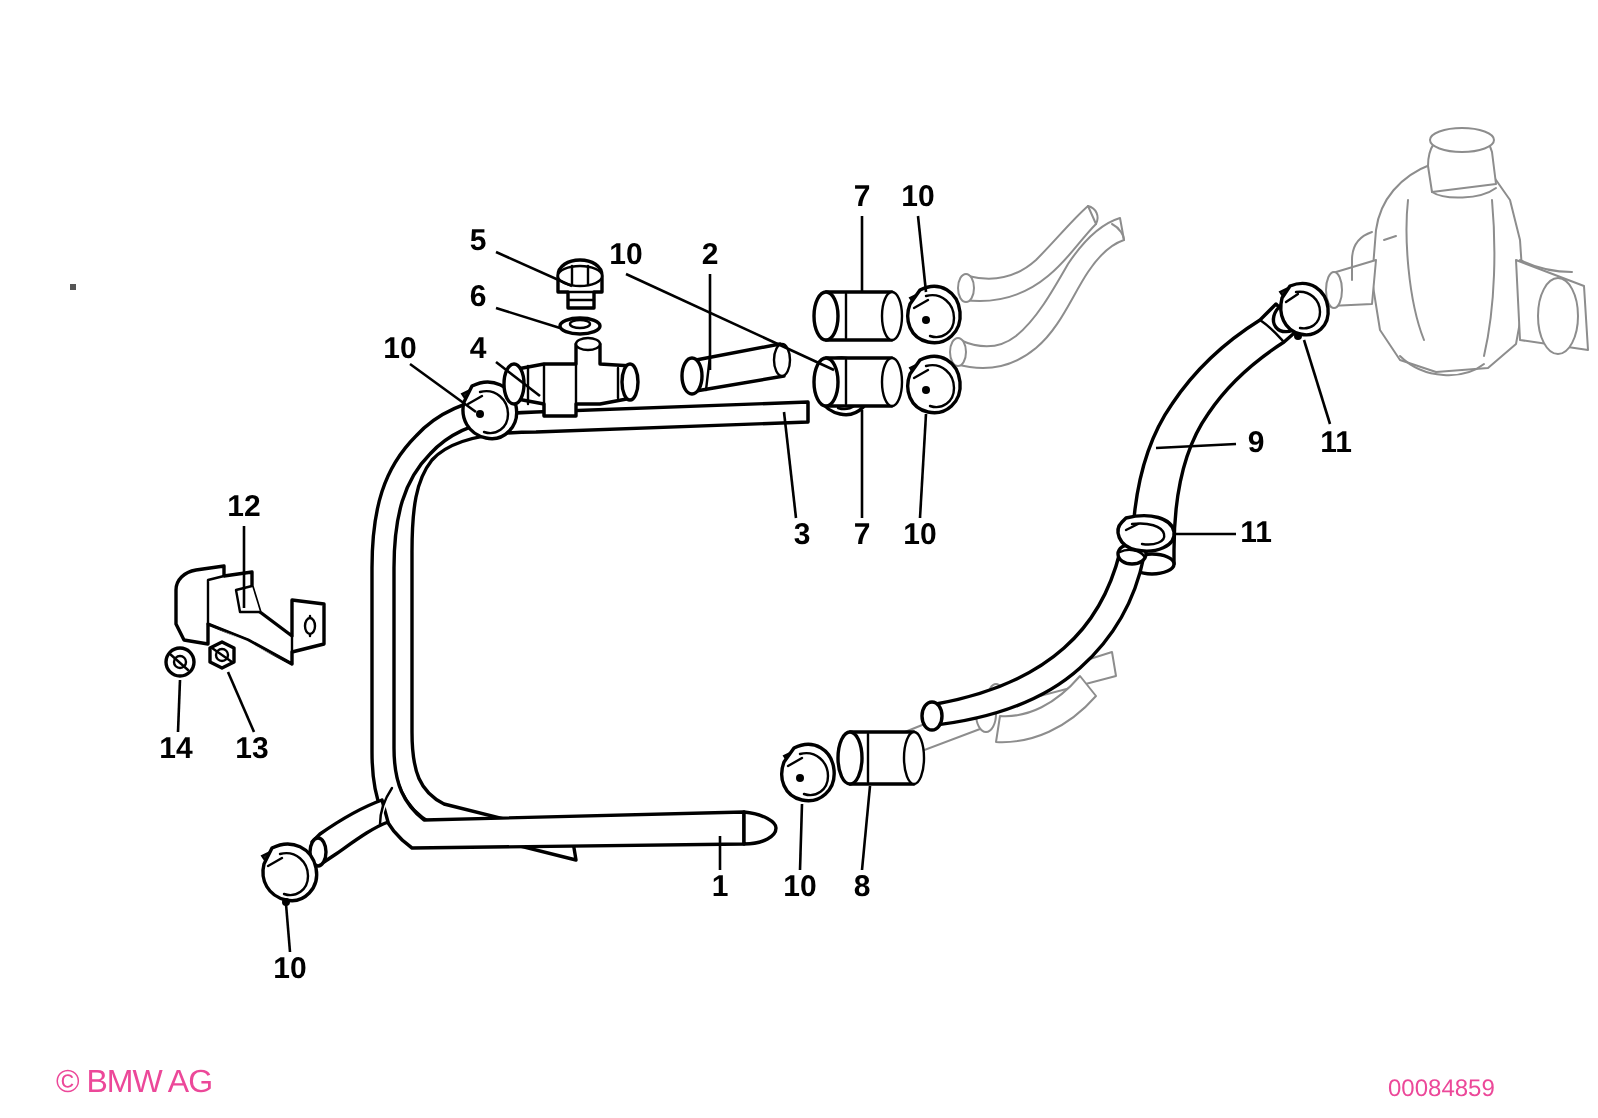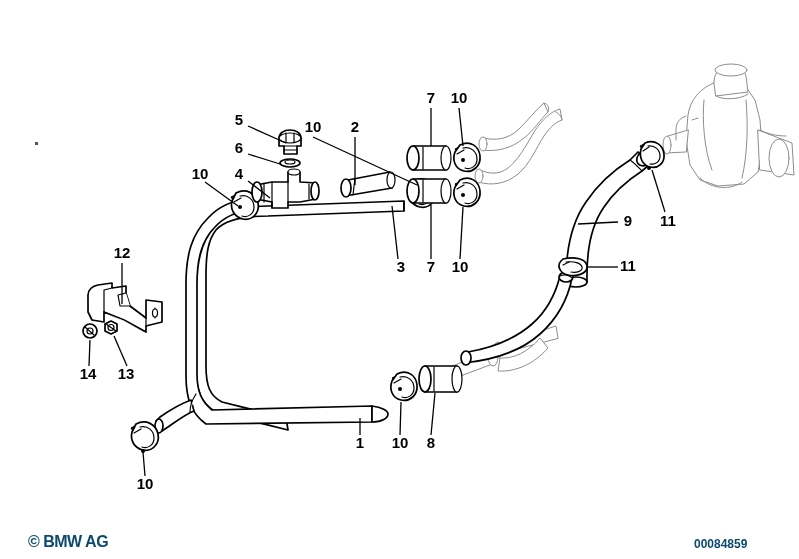--- a/index.html
+++ b/index.html
@@ -66,22 +66,22 @@
     stroke-linecap: round;
   }
   .clamp-dark {
     fill: #1a1a1a;
     stroke: #000000;
     stroke-width: 1;
   }
   .footer-text {
     position: absolute;
     font-family: "Liberation Sans", sans-serif;
-    font-weight: bold;
-    color: #0c4a6e;
+    font-weight: normal;
+    color: #ec4899;
     white-space: nowrap;
   }
   #copyright {
     left: 28px;
     top: 533px;
     font-size: 16px;
     letter-spacing: -0.5px;
   }
   #partnum {
     left: 694px;

